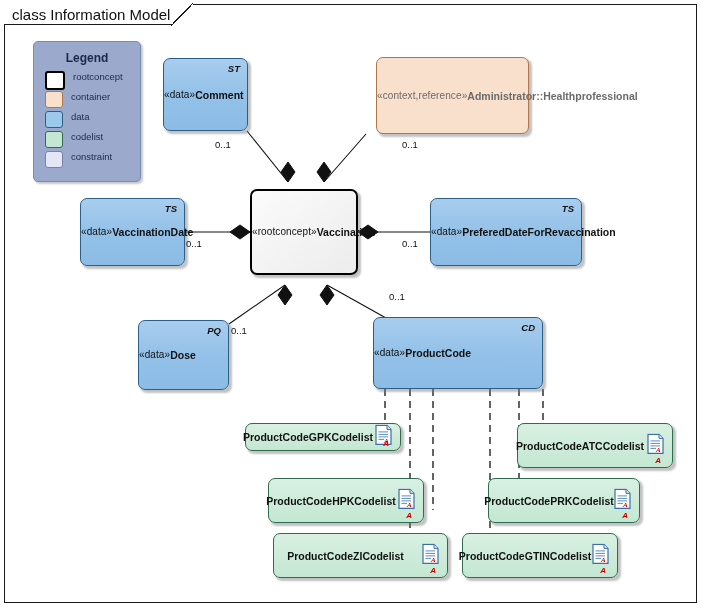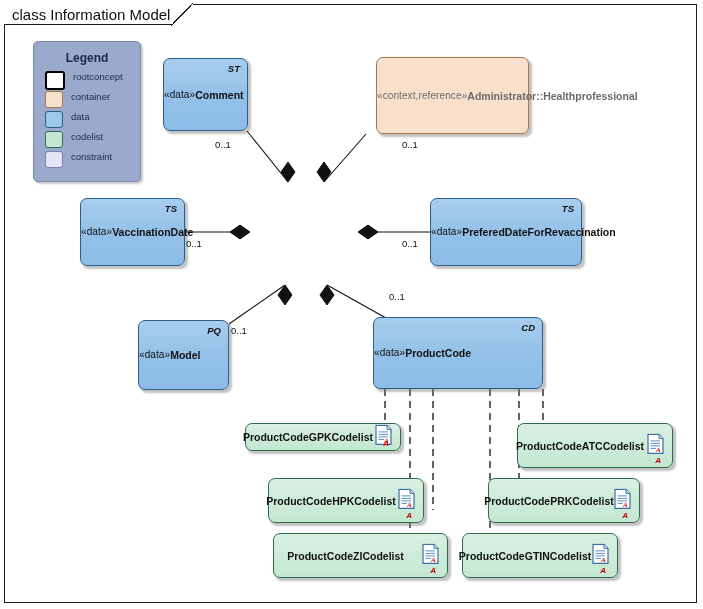--- a/index.html
+++ b/index.html
@@ -277,37 +277,41 @@
     <div class="stereo">«data»</div>
     <div class="nname">Comment</div>
   </div>
 
   <div class="node n-context" style="left:336px; top:57px; width:153px; height:77px;">
     <div class="stereo">«context,reference»</div>
     <div class="nname">Administrator::</div>
     <div class="nname">Healthprofessional</div>
   </div>
 
+  <div class="node n-root" style="left:250px; top:189px; width:108px; height:86px;">
+    <div class="stereo">«rootconcept»</div>
+    <div class="nname">Vaccination</div>
+  </div>
 
   <div class="node n-data" style="left:80px; top:198px; width:105px; height:68px;">
     <div class="corner">TS</div>
     <div class="stereo">«data»</div>
     <div class="nname">VaccinationDate</div>
   </div>
 
   <div class="node n-data" style="left:430px; top:198px; width:152px; height:68px;">
     <div class="corner">TS</div>
     <div class="stereo">«data»</div>
     <div class="nname">PreferedDateForRevaccination</div>
   </div>
 
   <div class="node n-data" style="left:138px; top:320px; width:91px; height:70px;">
     <div class="corner">PQ</div>
     <div class="stereo">«data»</div>
-    <div class="nname">Model</div>
+    <div class="nname">Dose</div>
   </div>
 
   <div class="node n-data" style="left:373px; top:317px; width:170px; height:72px;">
     <div class="corner">CD</div>
     <div class="stereo">«data»</div>
     <div class="nname">ProductCode</div>
   </div>
 
   <div class="node n-codelist" style="left:245px; top:423px; width:156px; height:28px;">
     <div class="clname">ProductCodeGPKCodelist</div>

